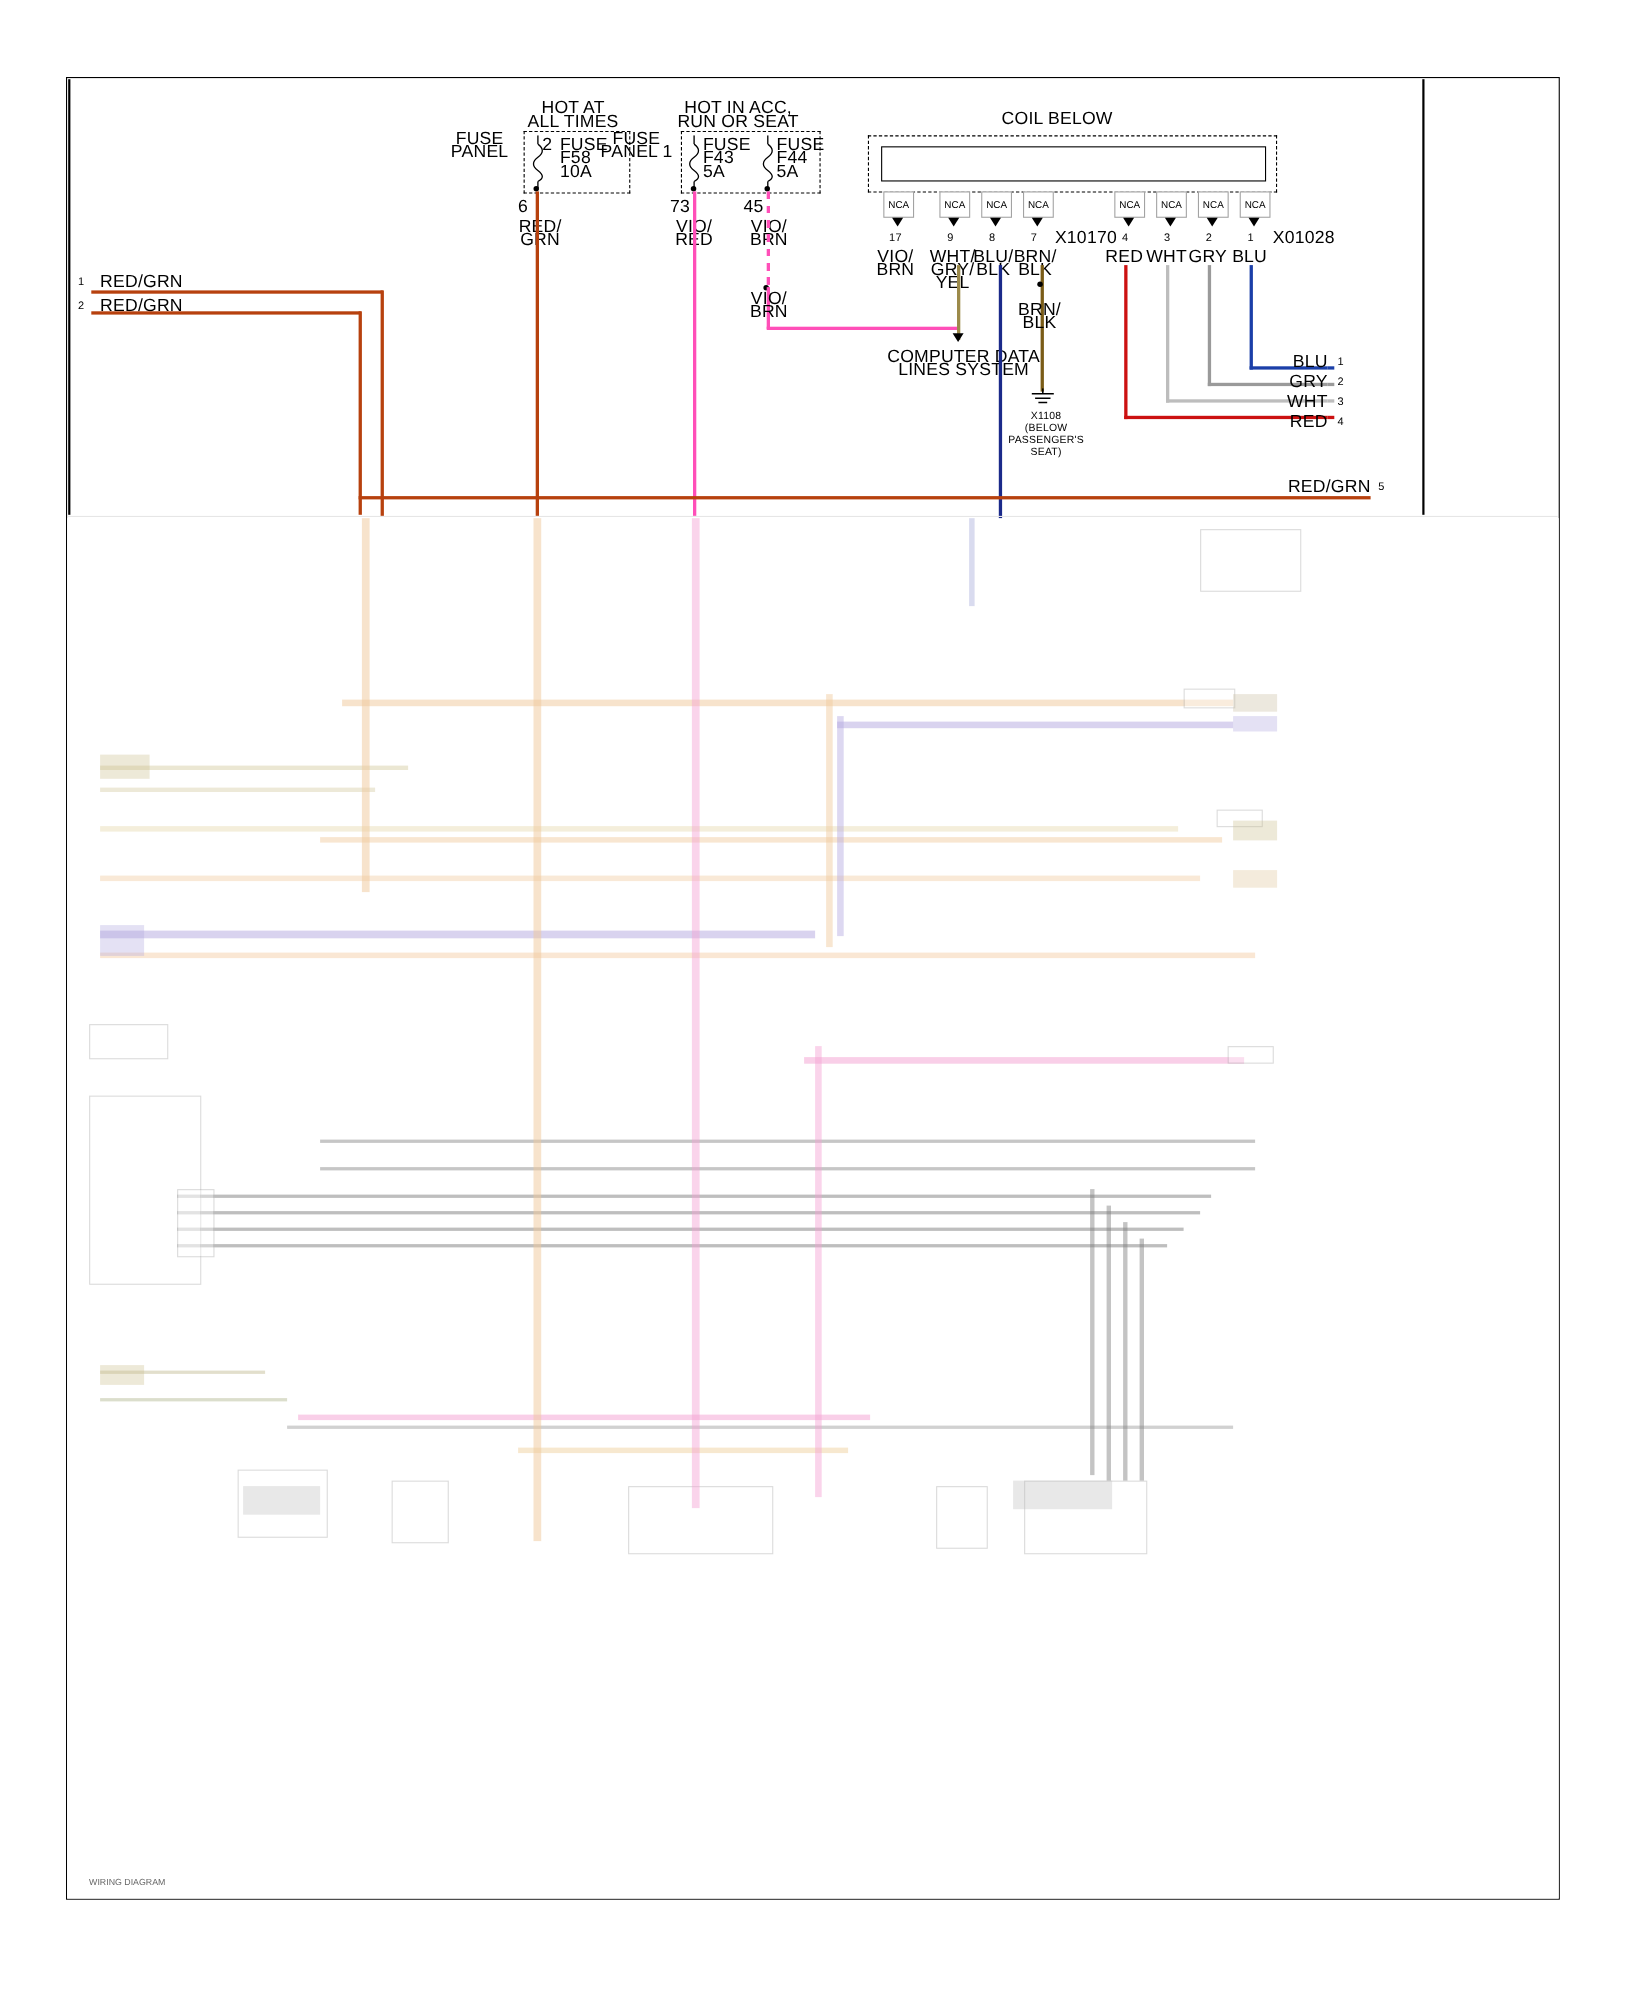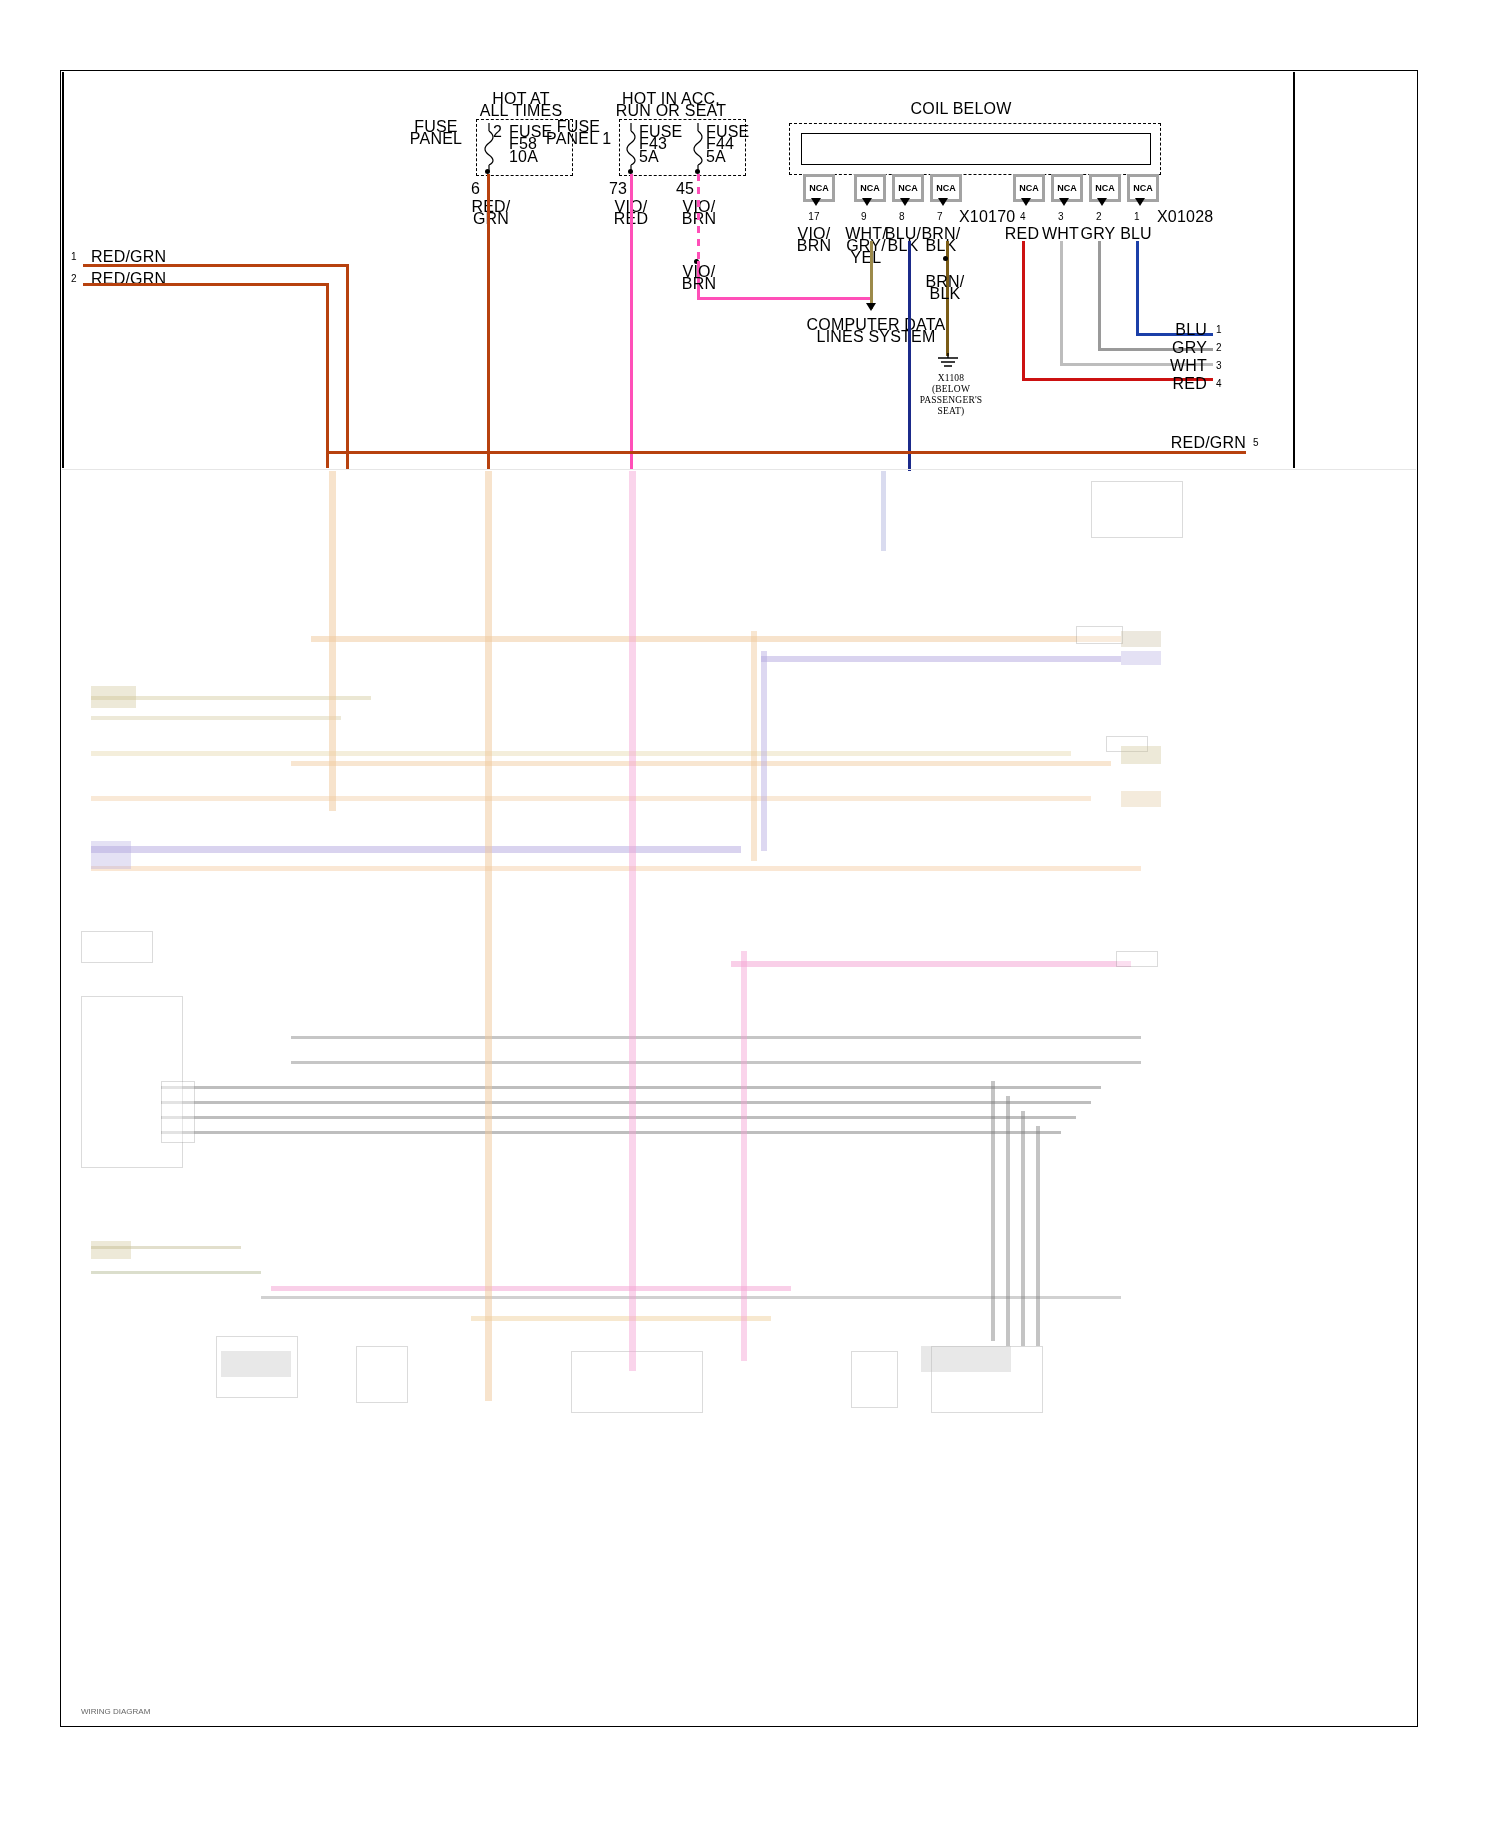--- a/index.html
+++ b/index.html
@@ -8,36 +8,36 @@
 
   
   .sheet{position:absolute;left:60px;top:70px;width:1356px;height:1655px;border:1px solid #000;background:#fff;}
 
   
   .faded{position:absolute;left:0;top:0;width:100%;height:100%;text-align:center;}
 
   .lbl{position:absolute;font-size:16px;color:#000;line-height:12px;letter-spacing:.2px;white-space:pre;}
   .lbl.c{text-align:center;}
   .lbl.r{text-align:right;}
-  .tiny{font-size:9.5px;line-height:11px;font-family:Liberation Serif, serif;}
+  .tiny{font-size:9.5px;line-height:11px;}
   .num{font-size:10px;}
 
   
   .w{position:absolute;}
   .wh{height:2px;}
   .wv{width:2px;}
 
   .dash-box{position:absolute;border:1px dashed #000;}
   .solid-box{position:absolute;border:1px solid #000;}
 
   .dot{position:absolute;width:5px;height:5px;border-radius:50%;background:#000;}
 
   .arrow-down{position:absolute;width:0;height:0;border-left:5px solid transparent;border-right:5px solid transparent;border-top:8px solid #000;}
 
-  .nca-box{position:absolute;width:26px;height:22px;border:3px solid #a3a3a3;background:#fff;font-size:9px;text-align:center;line-height:22px;font-weight:bold;}
+  .nca-box{position:absolute;width:26px;height:22px;border:1px solid #a3a3a3;background:#fff;font-size:9px;text-align:center;line-height:22px;}
   .fline{position:absolute;}
   .fbox{position:absolute;border:1px solid #9a9a9a;opacity:.35;background:#fff;}
   .fconn{position:absolute;opacity:.35;}
 
   .footer{position:absolute;left:20px;bottom:10px;font-size:8px;color:#666;}
 </style>
 </head>
 <body>
 
 <div id="page">

